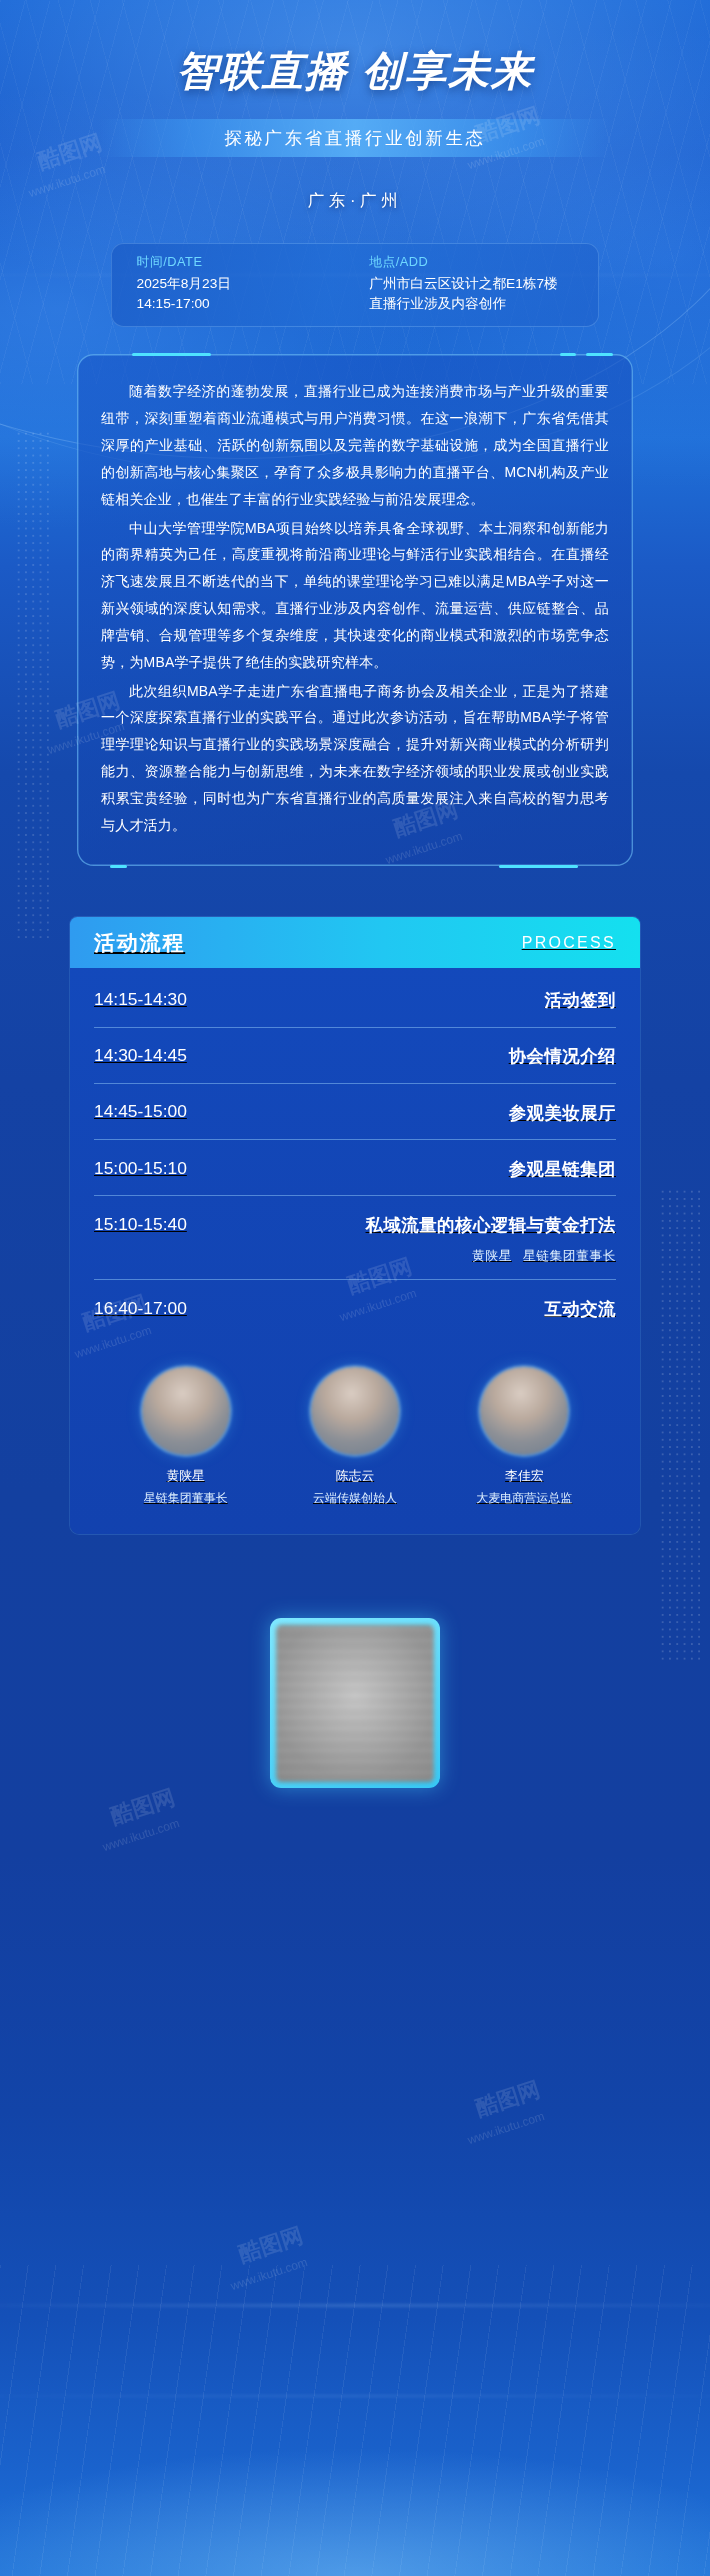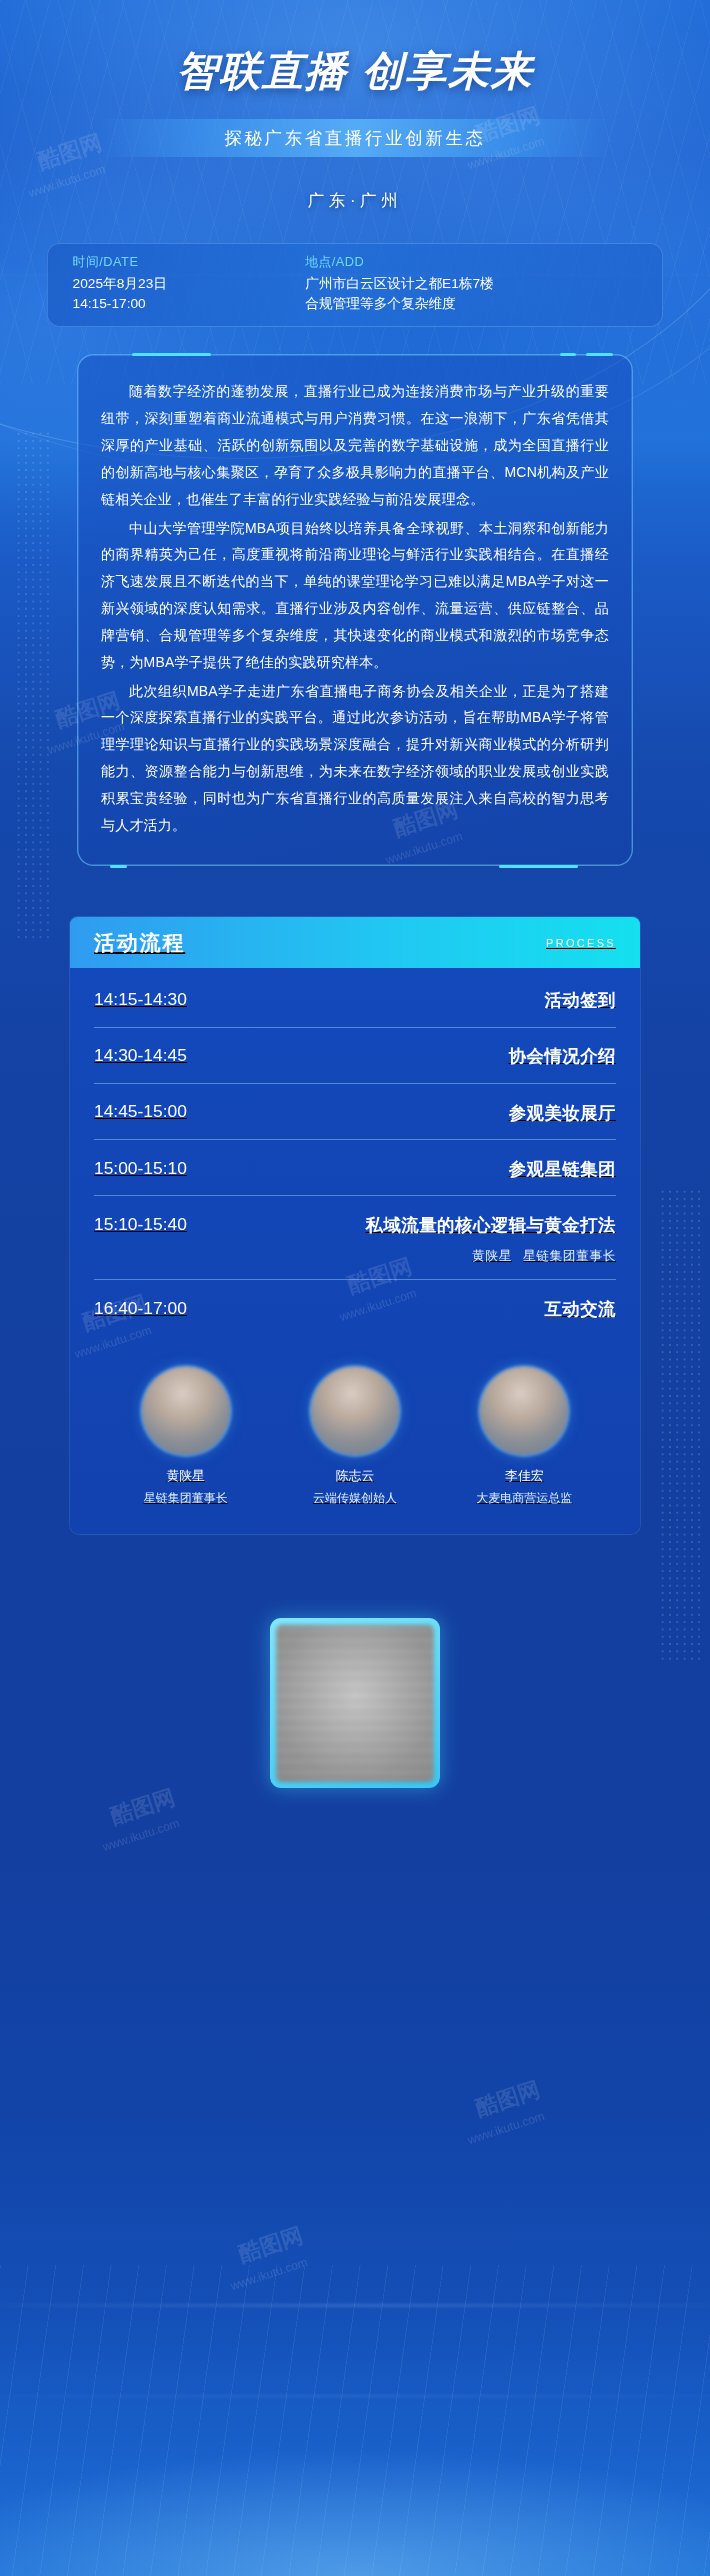--- a/index.html
+++ b/index.html
@@ -60,21 +60,21 @@
     background:linear-gradient(90deg,rgba(35,120,225,0) 0%,rgba(60,150,240,.65) 18%,rgba(90,180,250,.85) 50%,rgba(60,150,240,.65) 82%,rgba(35,120,225,0) 100%);
   }
   .subtitle{font-size:17.4px;color:#ffffff;letter-spacing:2.7px;}
   .city{
     margin-top:33px;font-size:16.5px;color:#ffffff;letter-spacing:4.6px;
     text-shadow:0 1.8px 5.5px rgba(0,20,70,.5);
   }
 
   
   .info-box{
-    position:relative;margin:31px auto 0;width:616px;min-height:60px;
+    position:relative;margin:31px auto 0;width:488px;min-height:60px;
     border-radius:12.8px;
     background:linear-gradient(100deg,rgba(27,93,200,.80) 0%,rgba(32,108,214,.72) 45%,rgba(30,98,205,.66) 100%);
     box-shadow:inset 0 0 0 0.9px rgba(150,205,255,.28);
     display:flex;padding:11px 0 12.8px 0;
   }
   .info-col{padding:0 0 0 25.6px;}
   .info-col.left{width:207px;}
   .info-col.right{flex:1;}
   .info-label{font-size:12.8px;color:#6fd8ff;letter-spacing:0.5px;margin-bottom:2.7px;}
   .info-val{font-size:13.7px;color:#ffffff;line-height:1.45;}
@@ -107,21 +107,21 @@
     background:linear-gradient(180deg,rgba(19,74,190,.92),rgba(18,66,176,.92));
     box-shadow:0 0 0 0.9px rgba(120,200,255,.18);
     text-decoration:underline;
   }
   .process-head{
     height:51px;display:flex;align-items:center;justify-content:space-between;
     padding:0 24px;
     background:linear-gradient(90deg,#2f9bf0 0%,#21c7f2 55%,#14e0ef 100%);
   }
   .process-title{font-size:21px;font-weight:bold;color:#fff;letter-spacing:1.8px;}
-  .process-en{font-size:11px;color:#ffffff;letter-spacing:2.3px;}
+  .process-en{font-size:16px;color:#ffffff;letter-spacing:2.3px;}
   .rows{padding:3.7px 24px 7.3px 24px;}
   .row{
     display:flex;align-items:flex-start;justify-content:space-between;
     padding:16.5px 0 14.6px 0;
     border-bottom:0.9px solid rgba(160,215,255,.45);
   }
   .row:last-child{border-bottom:none;}
   .row-time{font-size:17.4px;color:#ffffff;white-space:nowrap;padding-top:0.9px;}
   .row-right{text-align:right;}
   .row-topic{font-size:17.4px;font-weight:bold;color:#ffffff;letter-spacing:0.5px;}
@@ -200,21 +200,21 @@
 
   <div class="info-box">
     <div class="info-col left">
       <div class="info-label">时间/DATE</div>
       <div class="info-val">2025年8月23日</div>
       <div class="info-val">14:15-17:00</div>
     </div>
     <div class="info-col right">
       <div class="info-label">地点/ADD</div>
       <div class="info-val">广州市白云区设计之都E1栋7楼</div>
-      <div class="info-val">合规管理等多个复杂维度</div>
+      <div class="info-val">直播行业涉及内容创作</div>
     </div>
   </div>
 
   <div class="intro-wrap">
     <div class="intro-card">
       <span class="corner-dash cd1"></span>
       <span class="corner-dash cd2"></span>
       <span class="corner-dash cd3"></span>
       <span class="corner-dash cd4"></span>
       <span class="corner-dash cd5"></span>

